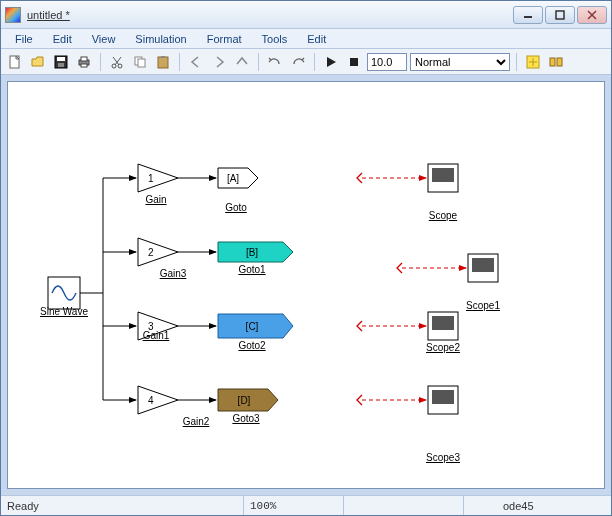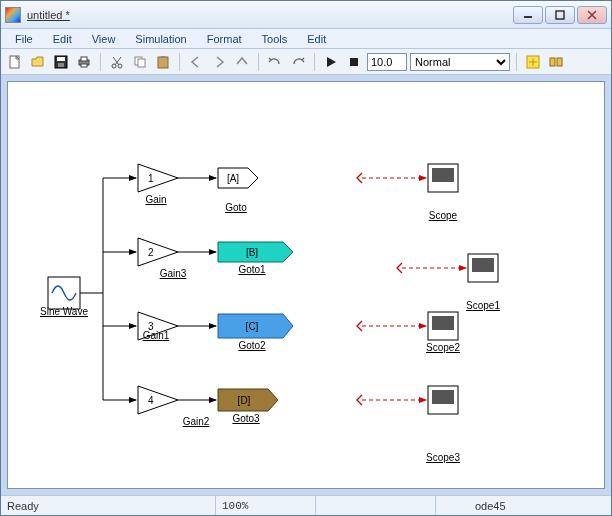--- a/index.html
+++ b/index.html
@@ -344,19 +344,19 @@
       <div class="block-label" style="left:244px; top:258px;">Goto2</div>
       <div class="block-label" style="left:435px; top:260px;">Scope2</div>
 
       <div class="block-label" style="left:148px; top:334px;margin-left:40px;">Gain2</div>
       <div class="block-label" style="left:238px; top:331px;">Goto3</div>
       <div class="block-label" style="left:435px; top:334px;margin-top:36px;">Scope3</div>
     </div>
   </div>
 
   <div class="statusbar">
-    <div class="status-cell" style="width:215px;">Ready</div>
+    <div class="status-cell" style="width:243px;">Ready</div>
     <div class="status-cell" style="width:100px;font-family:Liberation Mono, monospace;">100%</div>
     <div class="status-cell" style="width:120px;"></div>
     <div class="status-cell" style="flex:1;border-right:none;margin-left:33px;">ode45</div>
   </div>
 
 </div>
 
 </body></html>

